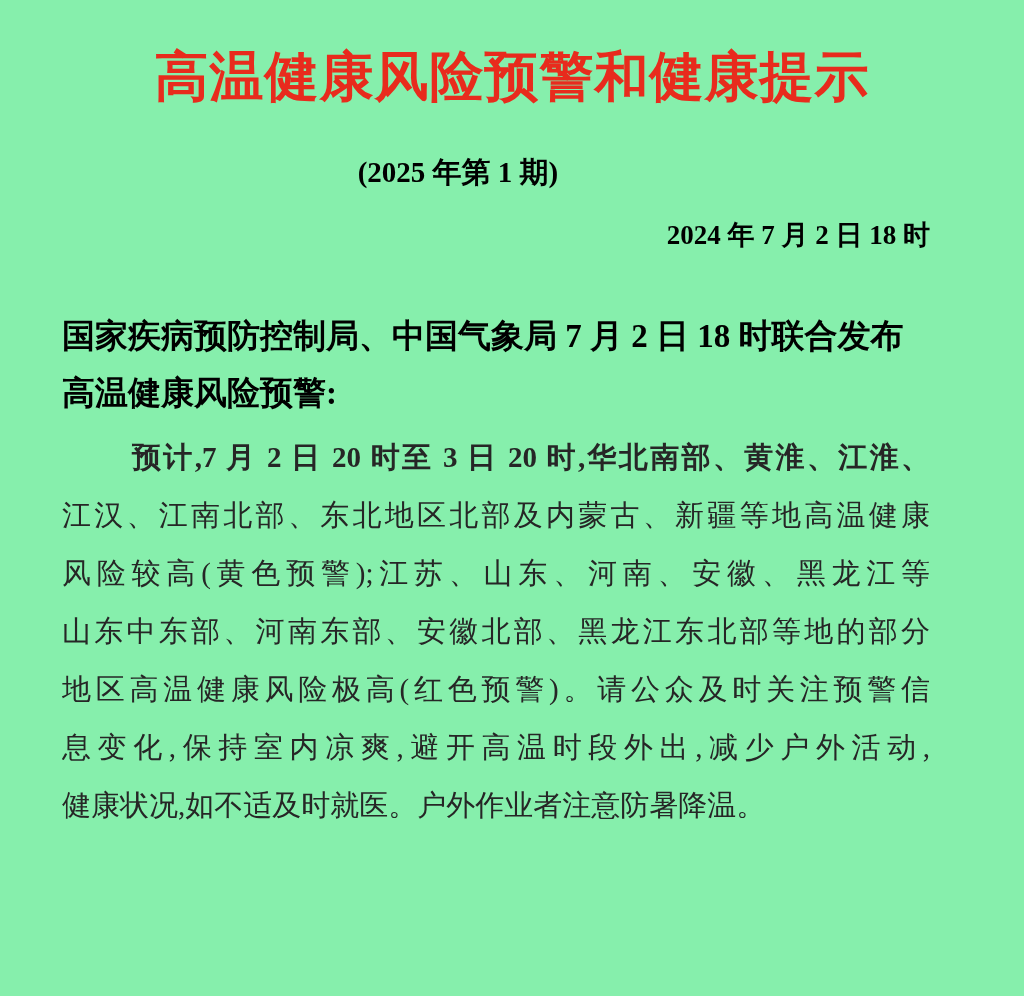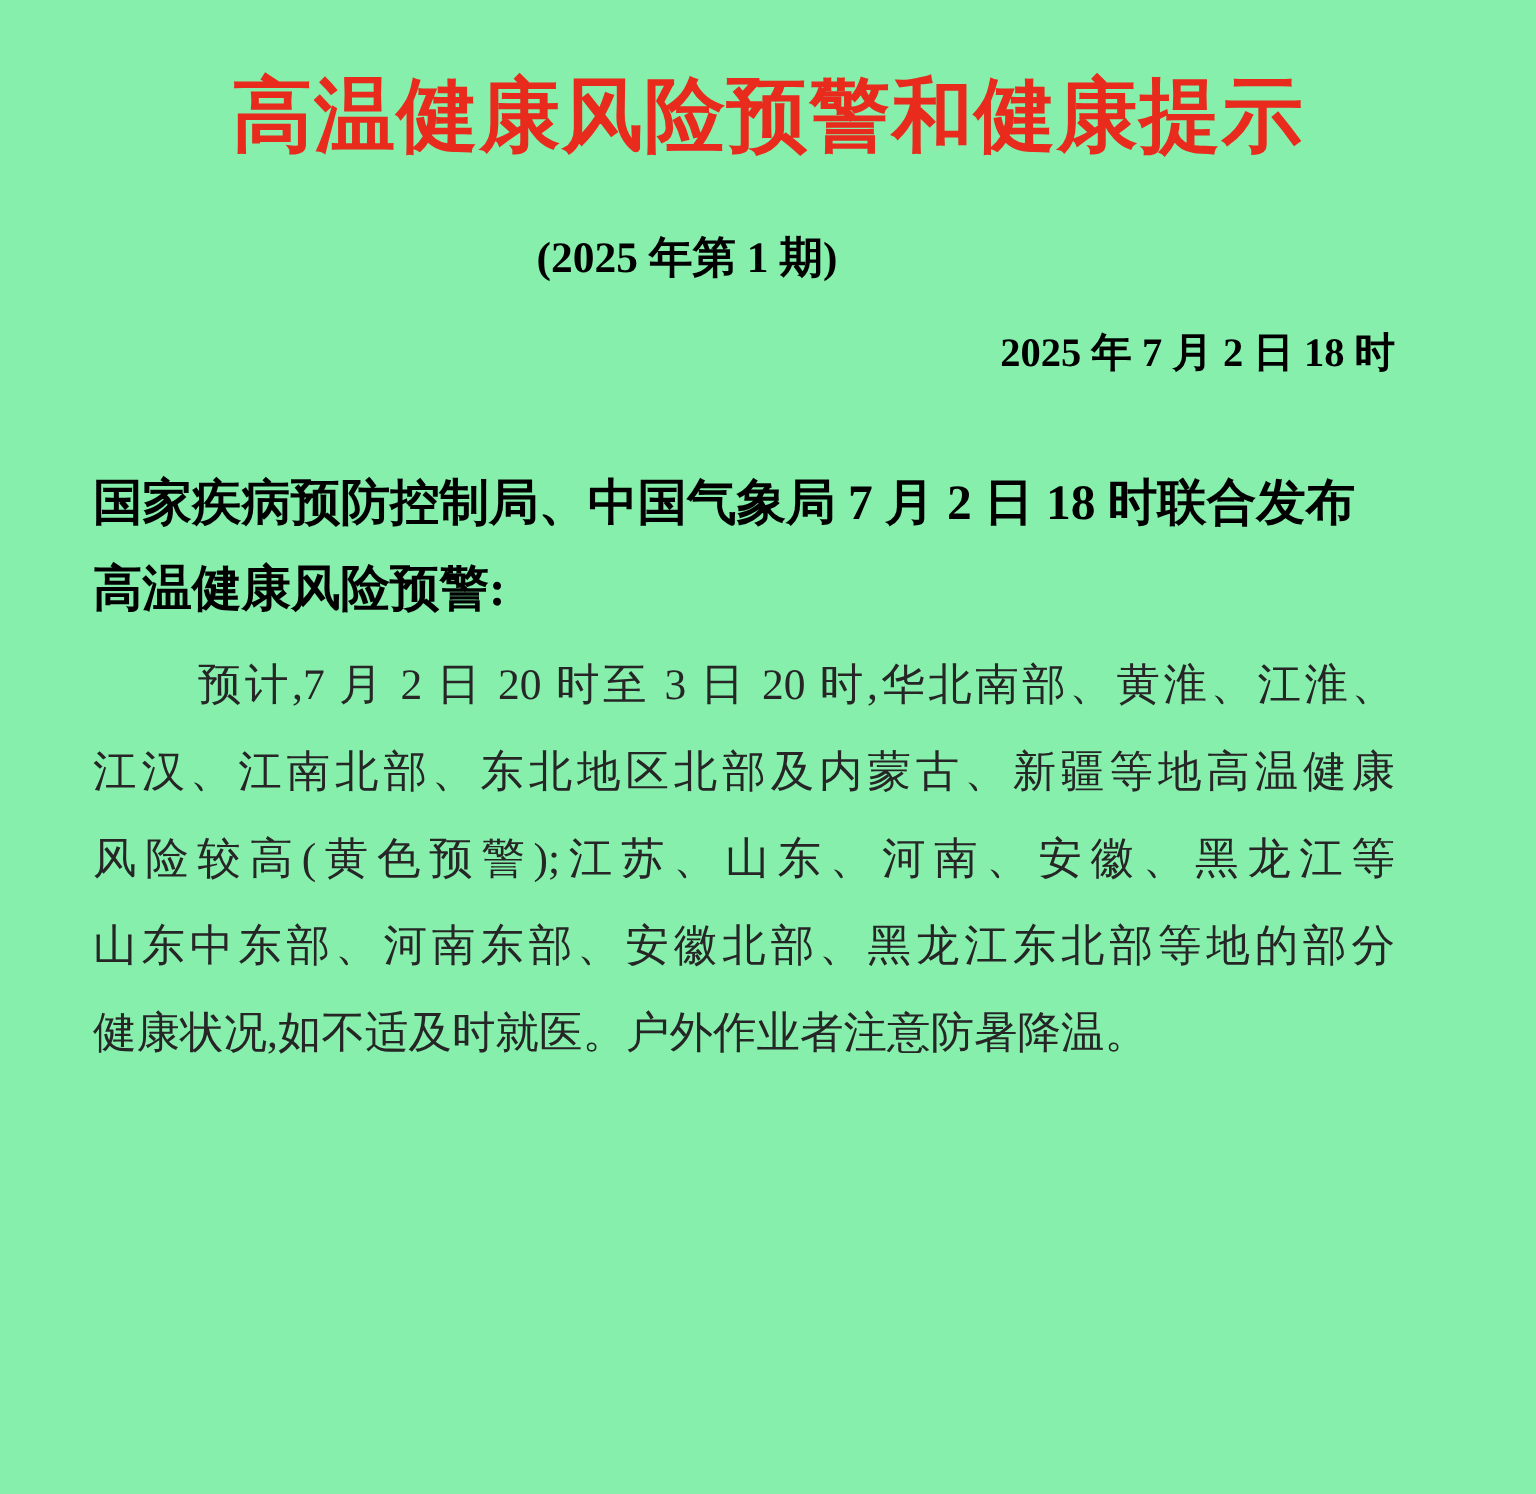--- a/index.html
+++ b/index.html
@@ -78,28 +78,30 @@
 </style>
 </head>
 <body>
 
 <div class="page" style="background: #86efac;">
 
   <h1 class="doc-title" style="color: rgb(232, 43, 29);">高温健康风险预警和健康提示</h1>
 
   <div class="issue-line" style="color: rgb(0, 0, 0);">(2025 年第 1 期)</div>
 
-  <div class="date-line" style="color: rgb(0, 0, 0);">2025 年 7 月 2 日 18 时</div>
+  <div class="date-line" style="color: rgb(0, 0, 0);">2024 年 7 月 2 日 18 时</div>
 
   <div class="heading-block">
     <div class="heading-line" style="color: rgb(0, 0, 0);">国家疾病预防控制局、中国气象局 7 月 2 日 18 时联合发布</div>
     <div class="heading-line" style="color: rgb(0, 0, 0);">高温健康风险预警:</div>
   </div>
 
   <div class="body-block">
-    <div class="body-line first" style="color: rgb(38, 38, 38);">预计,7 月 2 日 20 时至 3 日 20 时,华北南部、黄淮、江淮、</div>
+    <div class="body-line first" style="color: rgb(38, 38, 38); font-weight: bold;">预计,7 月 2 日 20 时至 3 日 20 时,华北南部、黄淮、江淮、</div>
     <div class="body-line" style="color: rgb(38, 38, 38);">江汉、江南北部、东北地区北部及内蒙古、新疆等地高温健康</div>
     <div class="body-line" style="color: rgb(38, 38, 38);">风险较高(黄色预警);江苏、山东、河南、安徽、黑龙江等</div>
     <div class="body-line" style="color: rgb(38, 38, 38);">山东中东部、河南东部、安徽北部、黑龙江东北部等地的部分</div>
+    <div class="body-line" style="color: rgb(38, 38, 38);">地区高温健康风险极高(红色预警)。请公众及时关注预警信</div>
+    <div class="body-line" style="color: rgb(38, 38, 38);">息变化,保持室内凉爽,避开高温时段外出,减少户外活动,</div>
     <div class="body-line last" style="color: rgb(38, 38, 38);">健康状况,如不适及时就医。户外作业者注意防暑降温。</div>
   </div>
 
 </div>
 
 </body></html>

